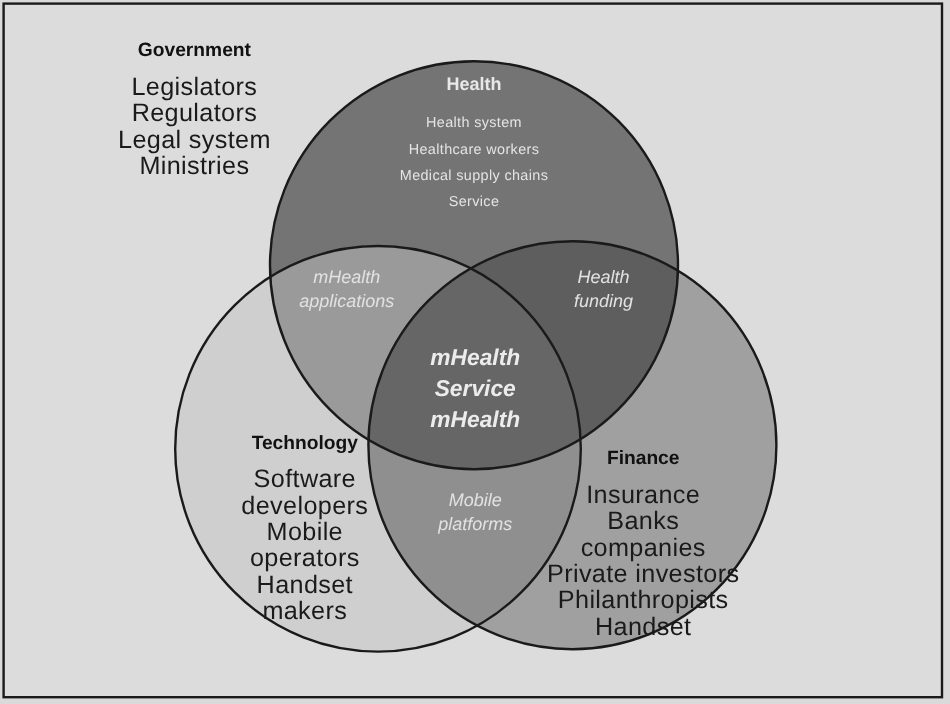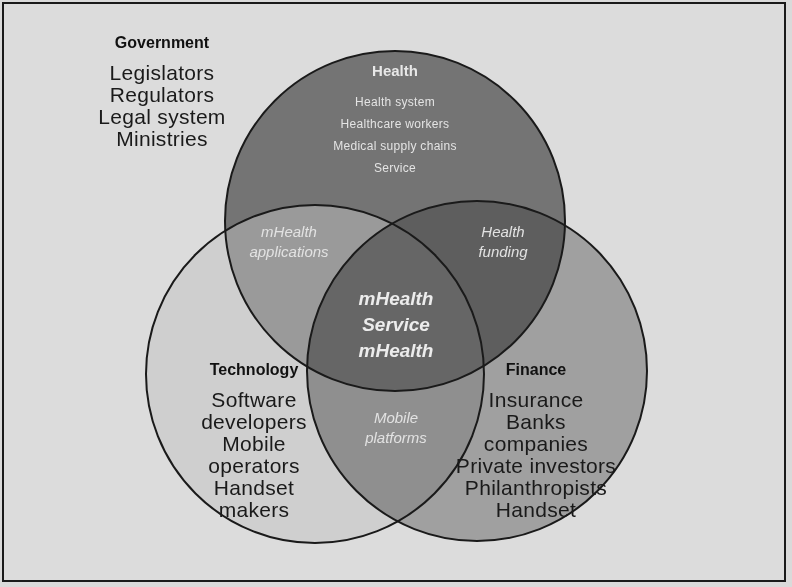--- a/index.html
+++ b/index.html
@@ -108,21 +108,21 @@
   <div class="list-dark">
     <span class="item">Software</span>
     <span class="item">developers</span>
     <span class="item">Mobile</span>
     <span class="item">operators</span>
     <span class="item">Handset</span>
     <span class="item">makers</span>
   </div>
 </div>
 
-<div class="lbl" style="left:536px; top:361px;">
+<div class="lbl" style="left:536px; top:374px;">
   <div class="title-dark" style="margin-bottom:10px;">Finance</div>
   <div class="list-dark">
     <span class="item">Insurance</span>
     <span class="item">Banks</span>
     <span class="item">companies</span>
     <span class="item">Private investors</span>
     <span class="item">Philanthropists</span>
     <span class="item">Handset</span>
   </div>
 </div>

